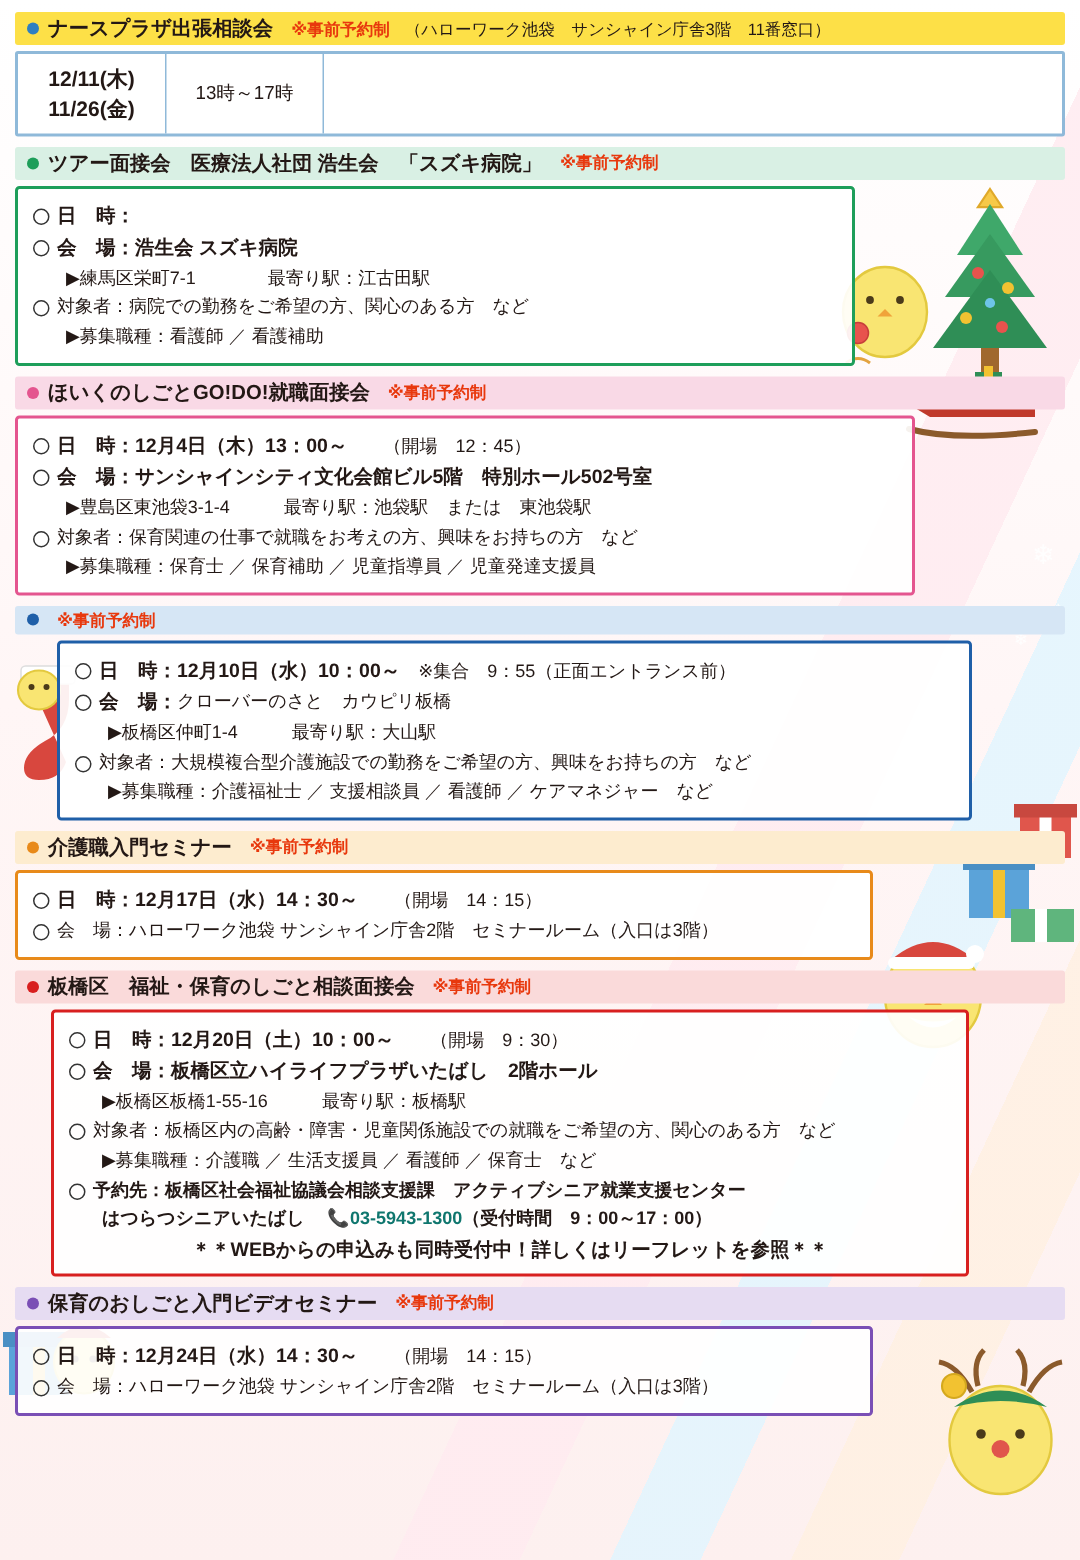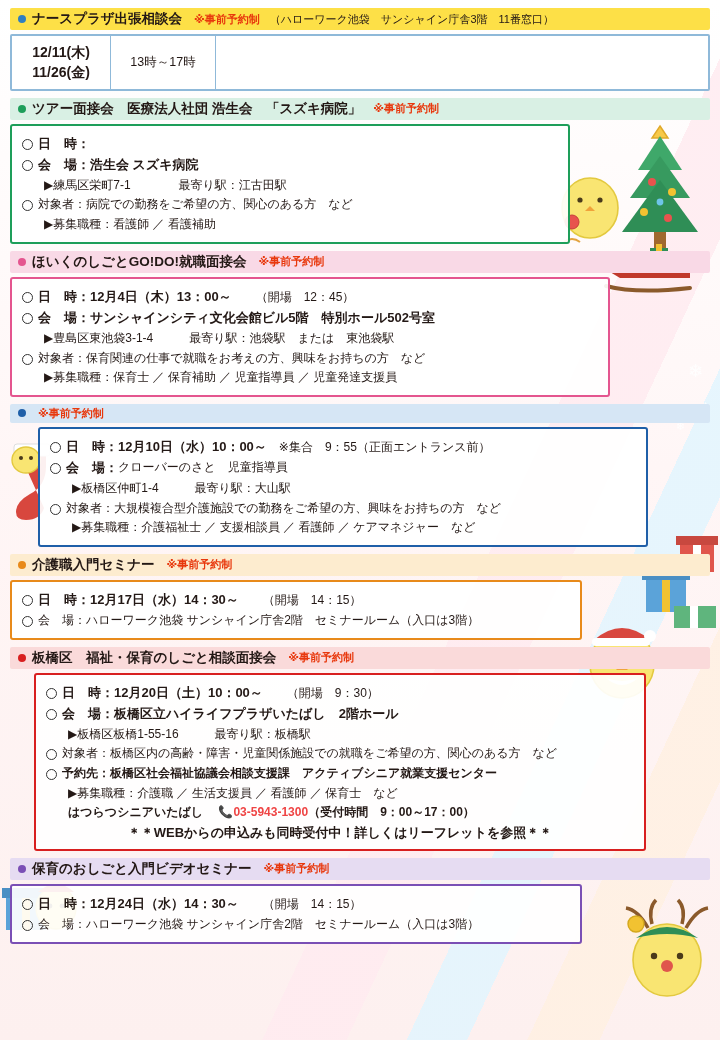--- a/index.html
+++ b/index.html
@@ -46,21 +46,21 @@
   .row{display:flex;align-items:flex-start;line-height:1.55;margin:1px 0;}
   .circ{
     flex:0 0 auto;width:9px;height:9px;border:1.3px solid #333;border-radius:50%;
     margin:5px 5px 0 0;
   }
   .lbl{flex:0 0 auto;white-space:nowrap;}
   .val{flex:1 1 auto;}
   .b{font-weight:bold;}
   .big{font-size:13px;}
   .indent{padding-left:22px;}
-  .tel{color:#ef4444;font-weight:bold;}
+  .tel{color:#0f766e;font-weight:bold;}
 
   
   .tbl{display:flex;border:2px solid #8fb9d9;border-radius:2px;background:rgba(255,255,255,.92);}
   .tbl .c1{
     width:94px;flex:0 0 auto;border-right:1.5px solid #8fb9d9;
     display:flex;flex-direction:column;align-items:center;justify-content:center;
     font-weight:bold;font-size:14px;line-height:1.45;padding:6px 2px;
   }
   .tbl .c2{
     width:104px;flex:0 0 auto;border-right:1.5px solid #8fb9d9;
@@ -281,21 +281,21 @@
     </div>
     <div class="box bd-blue2" style="width:610px;margin-left:28px;">
       <div class="row">
         <span class="circ"></span>
         <span class="lbl b big">日　時：</span>
         <span class="val"><span class="b big">12月10日（水）10：00～</span>　<span>※集合　9：55（正面エントランス前）</span></span>
       </div>
       <div class="row">
         <span class="circ"></span>
         <span class="lbl b big">会　場：</span>
-        <span class="val">クローバーのさと　児童指導員</span>
+        <span class="val">クローバーのさと　カウピリ板橋</span>
       </div>
       <div class="row indent">
         <span class="val">▶板橋区仲町1-4　　　最寄り駅：大山駅</span>
       </div>
       <div class="row">
         <span class="circ"></span>
         <span class="lbl">対象者：</span>
         <span class="val">大規模複合型介護施設での勤務をご希望の方、興味をお持ちの方　など</span>
       </div>
       <div class="row indent">
@@ -342,27 +342,27 @@
         <span class="val b big">板橋区立ハイライフプラザいたばし　2階ホール</span>
       </div>
       <div class="row indent">
         <span class="val">▶板橋区板橋1-55-16　　　最寄り駅：板橋駅</span>
       </div>
       <div class="row">
         <span class="circ"></span>
         <span class="lbl">対象者：</span>
         <span class="val">板橋区内の高齢・障害・児童関係施設での就職をご希望の方、関心のある方　など</span>
       </div>
+      <div class="row indent">
+        <span class="val">▶募集職種：介護職 ／ 生活支援員 ／ 看護師 ／ 保育士　など</span>
+      </div>
       <div class="row">
         <span class="circ"></span>
         <span class="lbl b">予約先：</span>
         <span class="val b">板橋区社会福祉協議会相談支援課　アクティブシニア就業支援センター</span>
-      </div>
-      <div class="row indent">
-        <span class="val">▶募集職種：介護職 ／ 生活支援員 ／ 看護師 ／ 保育士　など</span>
       </div>
       <div class="row indent">
         <span class="val b">
           <span>はつらつシニアいたばし</span>
           　<span>📞</span><span class="tel">03-5943-1300</span><span>（受付時間　9：00～17：00）</span>
         </span>
       </div>
       <div class="note-line">＊＊WEBからの申込みも同時受付中！詳しくはリーフレットを参照＊＊</div>
     </div>
   </div>

